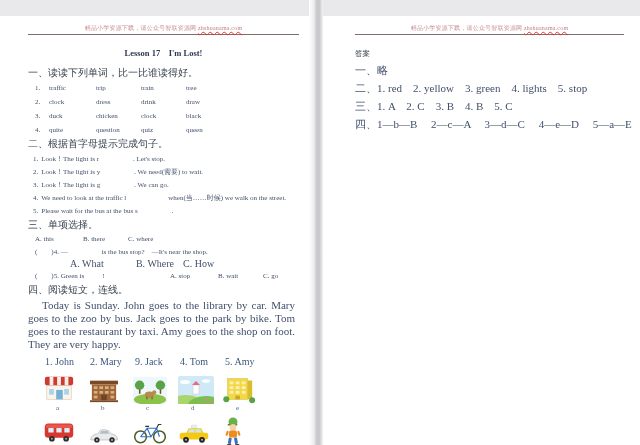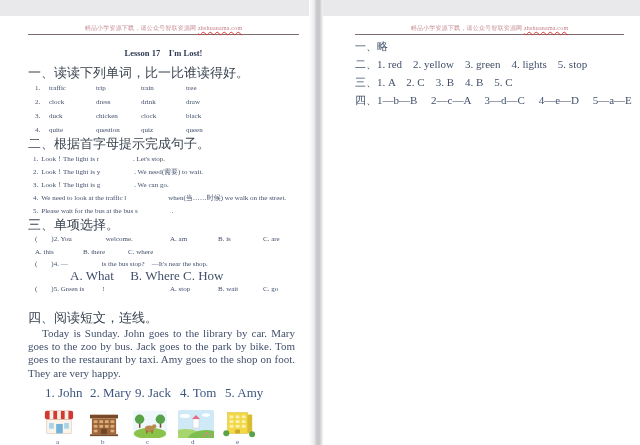--- a/index.html
+++ b/index.html
@@ -13,41 +13,41 @@
   .page-right { left:323px; width:317px; }
   .inner-l { padding:8px 16px 0 28px; }
   .inner-r { padding:8px 16px 0 32px; }
 
   .wm { text-align:center; font-size:6px; line-height:9px; color:#c88f96; letter-spacing:.2px; white-space:nowrap; }
   .wm .dom { color:#c47f88; text-decoration:underline wavy #e03131 1px; text-underline-offset:1px; }
   .rule { border-bottom:1.6px solid #7e6d6d; margin-top:1px; }
 
   .title { margin-top:13px; text-align:center; font-size:8.5px; font-weight:bold; color:#2c3750; }
 
-  .heading { font-size:13px; color:#38424f; margin-top:7px; line-height:10px; }
+  .heading { font-size:10px; color:#38424f; margin-top:7px; line-height:10px; }
 
   .word-row { display:flex; padding-left:7px; height:14px; align-items:center; font-size:7px; color:#42506b; }
   .word-row .n { width:14px; }
   .word-row .w1 { width:47px; } .word-row .w2 { width:45px; } .word-row .w3 { width:45px; } .word-row .w4 { flex:1; }
 
   .sent { padding-left:5px; height:13.2px; font-size:7px; color:#42506b; display:flex; align-items:center; white-space:nowrap; }
   .sent .num { margin-right:3px; }
   .blank { display:inline-block; width:34px; }
   .blank-sm { display:inline-block; width:18px; }
   .blank-md { display:inline-block; width:42px; }
 
   .mc { padding-left:7px; height:12.4px; font-size:7px; color:#42506b; display:flex; align-items:center; white-space:nowrap; }
   .mc .q { width:135px; overflow:hidden; }
   .mc .oa { width:48px; } .mc .ob { width:45px; } .mc .oc { flex:1; }
-  .mc-sub { padding-left:42px; height:12.4px; font-size:13px; color:#42506b; display:flex; align-items:center; }
+  .mc-sub { padding-left:42px; height:12.4px; font-size:10px; color:#42506b; display:flex; align-items:center; }
   .mc-sub .sa { width:57px; } .mc-sub .sb { width:56px;text-align:center; } .mc-sub .sc { flex:1; }
 
   .para { margin-top:4px; font-size:11px; line-height:13.2px; color:#42506b; text-align:justify; text-indent:14px; padding-right:4px; }
 
-  .names { display:flex; margin-left:17px; margin-top:5px; font-size:13px; color:#3d567e; }
+  .names { display:flex; margin-left:17px; margin-top:5px; font-size:10px; color:#3d567e; }
   .names span { width:45px; }
 
   .match-row { display:flex; margin-left:15px; margin-top:3px; }
   .match-cell { width:45px; }
   .pic { height:34px; display:flex; align-items:flex-end; }
   .letter { font-size:7px; color:#46608f; padding-left:13px; line-height:9px; }
 
   .ans-title { margin-top:14px; font-size:7.5px; color:#38424f; }
   .ans-line { margin-top:5px; font-size:11px; line-height:13px; color:#42506b; white-space:nowrap; }
 </style>
@@ -128,47 +128,41 @@
           <span>Please wait for the bus at the bus s</span>
           <span class="blank"></span>
           <span>.</span>
         </div>
       </div>
 
       <div class="heading" style="margin-top:2px;">三、单项选择。</div>
 
       <div style="margin-top:3px;">
         <div class="mc">
-          <span class="q"><span>(　　)2.</span> <span>You</span><span class="blank"></span><span>welcome.</span></span>
-          <span class="oa">A. am</span>
-          <span class="ob">B. is</span>
-          <span class="oc">C. are</span>
-        </div>
-        <div class="mc">
           <span class="oa">A. this</span>
           <span class="ob">B. there</span>
           <span class="oc">C. where</span>
         </div>
         <div class="mc">
           <span><span>(　　)4.</span> <span>—</span><span class="blank"></span><span>is the bus stop?　—It's near the shop.</span></span>
         </div>
         <div class="mc-sub">
           <span class="sa">A. What</span>
           <span class="sb">B. Where</span>
           <span class="sc">C. How</span>
         </div>
         <div class="mc">
           <span class="q"><span>(　　)5.</span> <span>Green is</span><span class="blank-sm"></span><span>!</span></span>
           <span class="oa">A. stop</span>
           <span class="ob">B. wait</span>
           <span class="oc">C. go</span>
         </div>
       </div>
 
-      <div class="heading" style="margin-top:18px;">四、阅读短文，连线。</div>
+      <div class="heading" style="margin-top:2px;">四、阅读短文，连线。</div>
 
       <div class="para">Today is Sunday. John goes to the library by car. Mary goes to the zoo by bus. Jack goes to the park by bike. Tom goes to the restaurant by taxi. Amy goes to the shop on foot. They are very happy.</div>
 
       <div class="names">
         <span>1. John</span>
         <span>2. Mary</span>
         <span>9. Jack</span>
         <span>4. Tom</span>
         <span>5. Amy</span>
       </div>
@@ -347,20 +341,21 @@
     </div>
   </div>
 
   <div class="gutter"></div>
 
   <div class="page page-right">
     <div class="inner-r">
       <div class="wm"><span>精品小学资源下载，请公众号智联资源网 </span><span class="dom">zhshuanama.com</span></div>
       <div class="rule"></div>
 
+      <div class="ans-title">答案</div>
       <div class="ans-line">一、略</div>
       <div class="ans-line">二、1. red　2. yellow　3. green　4. lights　5. stop</div>
       <div class="ans-line">三、1. A　2. C　3. B　4. B　5. C</div>
       <div class="ans-line">四、1—b—B　 2—c—A　 3—d—C　 4—e—D　 5—a—E</div>
     </div>
   </div>
 
 </div>
 
 </body></html>

